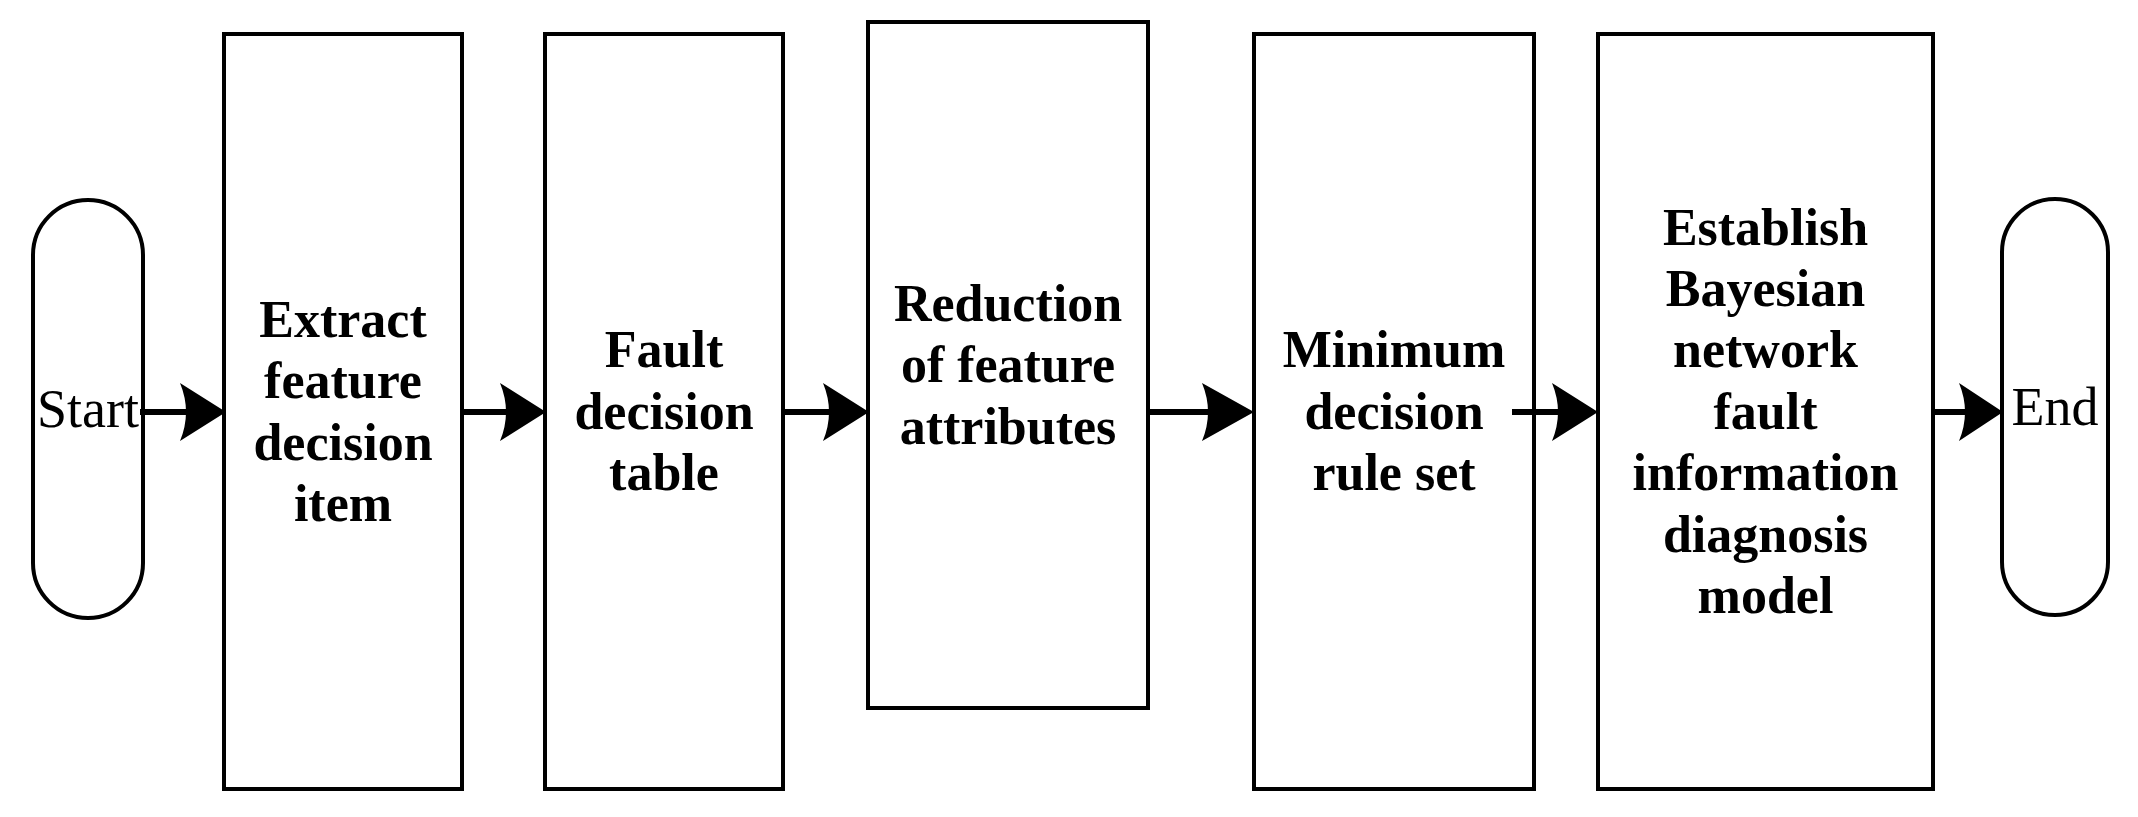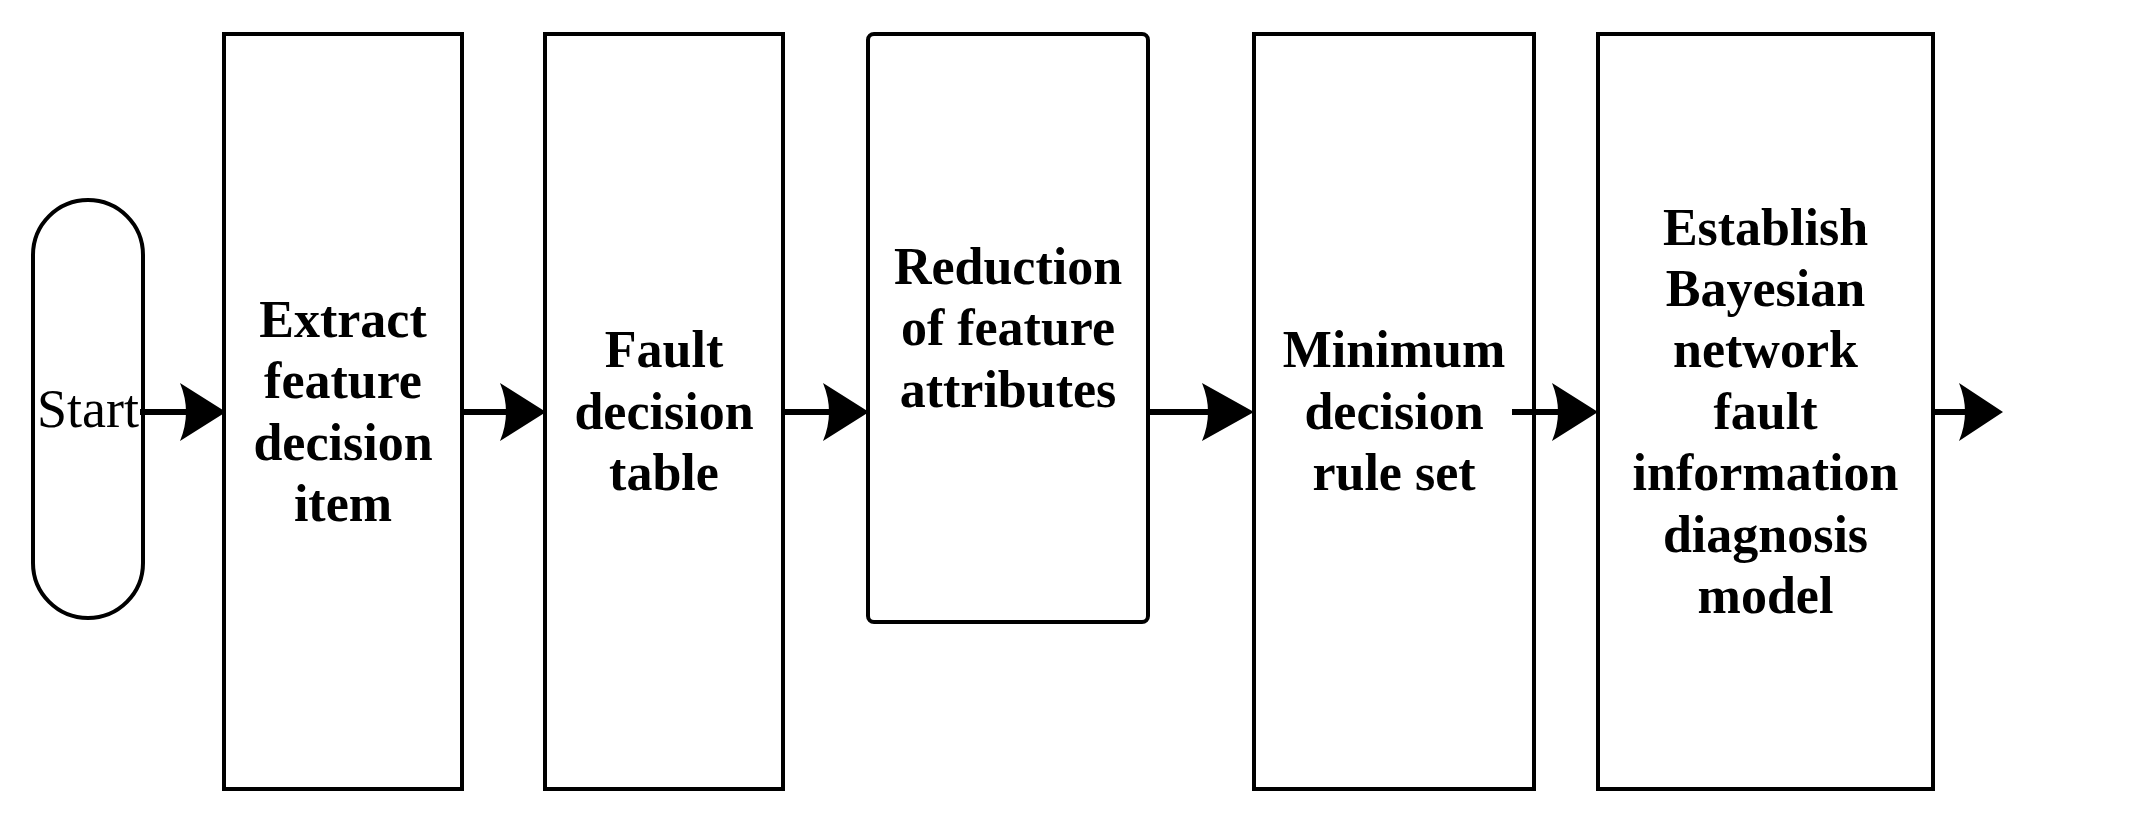--- a/index.html
+++ b/index.html
@@ -105,21 +105,21 @@
 table</span>
   </div>
 
   <div class="connector" style="left:783px; top:377px; width:86px;">
     <svg viewBox="0 0 86 70" preserveAspectRatio="none">
       <line x1="0" y1="35" x2="48" y2="35" stroke="#000000" stroke-width="6"></line>
       <path d="M 40 6 Q 52 35 40 64 L 86 35 Z" fill="#000000"></path>
     </svg>
   </div>
 
-  <div class="process" style="left:866px; top:32px; width:284px; height:592px;border-radius:8px;">
+  <div class="process" style="left:866px; top:20px; width:284px; height:690px;">
     <span class="proc-label">Reduction
 of feature
 attributes</span>
   </div>
 
   <div class="connector" style="left:1148px; top:377px; width:106px;">
     <svg viewBox="0 0 106 70" preserveAspectRatio="none">
       <line x1="0" y1="35" x2="62" y2="35" stroke="#000000" stroke-width="6"></line>
       <path d="M 54 6 Q 66 35 54 64 L 106 35 Z" fill="#000000"></path>
     </svg>
@@ -148,14 +148,17 @@
 model</span>
   </div>
 
   <div class="connector" style="left:1933px; top:377px; width:70px;">
     <svg viewBox="0 0 70 70" preserveAspectRatio="none">
       <line x1="0" y1="35" x2="34" y2="35" stroke="#000000" stroke-width="6"></line>
       <path d="M 26 6 Q 38 35 26 64 L 70 35 Z" fill="#000000"></path>
     </svg>
   </div>
 
+  <div class="terminator" style="left:2000px; top:197px; width:110px; height:420px;">
+    <span class="term-label">End</span>
+  </div>
 
 </div>
 
 </body></html>

